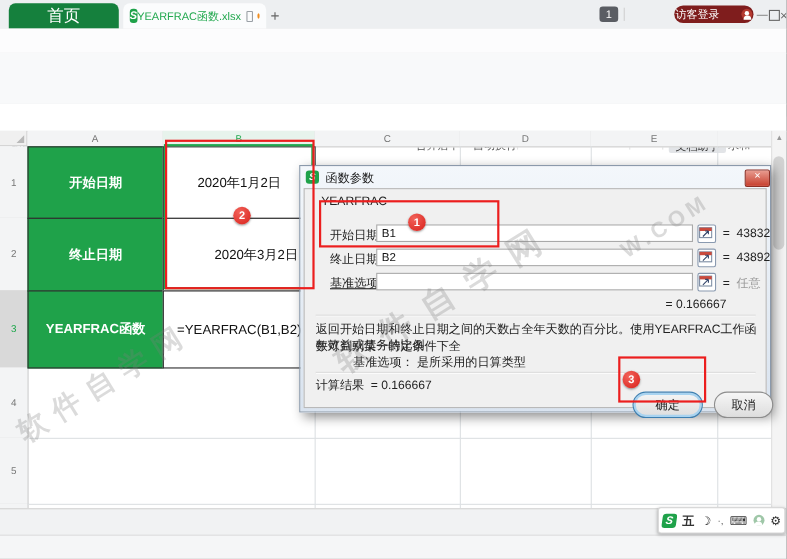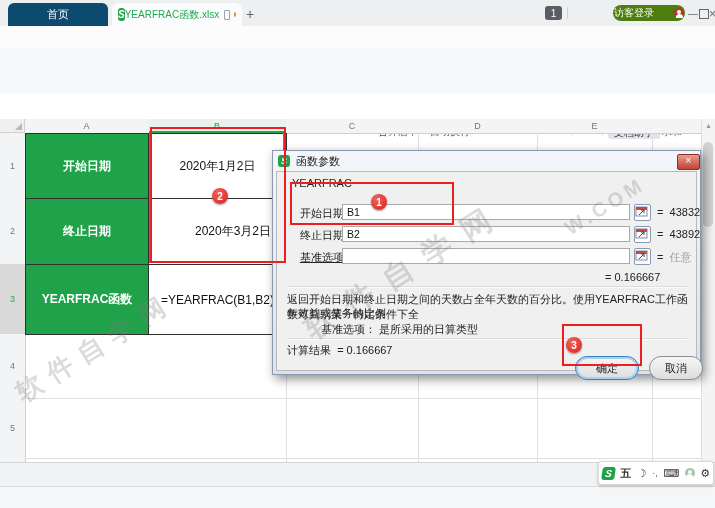--- a/index.html
+++ b/index.html
@@ -2,28 +2,28 @@
 <html><head>
 <meta charset="utf-8">
 <style>
   html,body{margin:0;padding:0;background:#888;}
   .app{position:relative;width:715px;height:508px;background:#fff;overflow:hidden;
        font-family:"Liberation Sans","DejaVu Sans",sans-serif;font-size:11px;color:#333;}
   .abs{position:absolute;}
   .ctr{display:flex;align-items:center;justify-content:center;}
   
   .tabbar{left:0;top:0;width:715px;height:26px;background:#edeff1;border-bottom:1px solid #e0e2e4;}
-  .tab-home{left:8px;top:3px;width:100px;height:23px;background:#0c4a6e;color:#fff;border-radius:6px 6px 0 0;font-size:11px;}
+  .tab-home{left:8px;top:3px;width:100px;height:23px;background:#15803d;color:#fff;border-radius:6px 6px 0 0;font-size:15px;}
   .tab-doc{left:112px;top:3px;width:130px;height:23px;background:#fbfcfd;border-radius:6px 6px 0 0;display:flex;align-items:center;padding:0 6px;box-sizing:border-box;}
   .slogo{display:inline-flex;align-items:center;justify-content:center;width:13px;height:13px;background:#1fa24a;color:#fff;border-radius:3px;font-weight:bold;font-size:10px;font-style:italic;}
   .tab-doc .t{color:#21a84e;font-size:10px;margin-left:0;white-space:nowrap;}
   .pin-ico{width:9px;height:8px;border:1px solid #9aa0a6;border-radius:1px;margin-left:5px;}
   .dot{width:5px;height:5px;border-radius:50%;background:#f08c1e;margin-left:4px;}
   .winbadge{left:545px;top:6px;width:17px;height:14px;background:#5a5d63;color:#fff;border-radius:3px;font-size:10px;}
-  .loginpill{left:613px;top:5px;width:72px;height:16px;background:#4d7c0f;border-radius:9px;color:#fff;font-size:10px;display:flex;align-items:center;justify-content:center;gap:20px;}
+  .loginpill{left:613px;top:5px;width:72px;height:16px;background:#7f1d1d;border-radius:9px;color:#fff;font-size:10px;display:flex;align-items:center;justify-content:center;gap:20px;}
   .person{width:10px;height:10px;border-radius:50%;background:#b43a30;position:relative;}
   .person:before{content:"";position:absolute;left:3px;top:2px;width:4px;height:4px;border-radius:50%;background:#fff;}
   .person:after{content:"";position:absolute;left:1.5px;top:6px;width:7px;height:4px;border-radius:4px 4px 0 0;background:#fff;}
   .winctl{color:#666;font-size:10px;}
   .restore-box{width:8px;height:8px;border:1px solid #666;}
   
   .menubar{left:0;top:26px;width:715px;height:22px;background:#fcfcfd;border-bottom:1px solid #ececec;font-size:10px;}
   .mitem{position:absolute;top:30px;color:#3a3a3a;white-space:nowrap;}
   .mstart{position:absolute;left:178px;top:28px;width:30px;height:16px;background:#21a84e;color:#fff;border-radius:3px;}
   .qicobox{position:absolute;width:10px;height:14px;background:#6b6e73;color:#fff;font-size:8px;}

